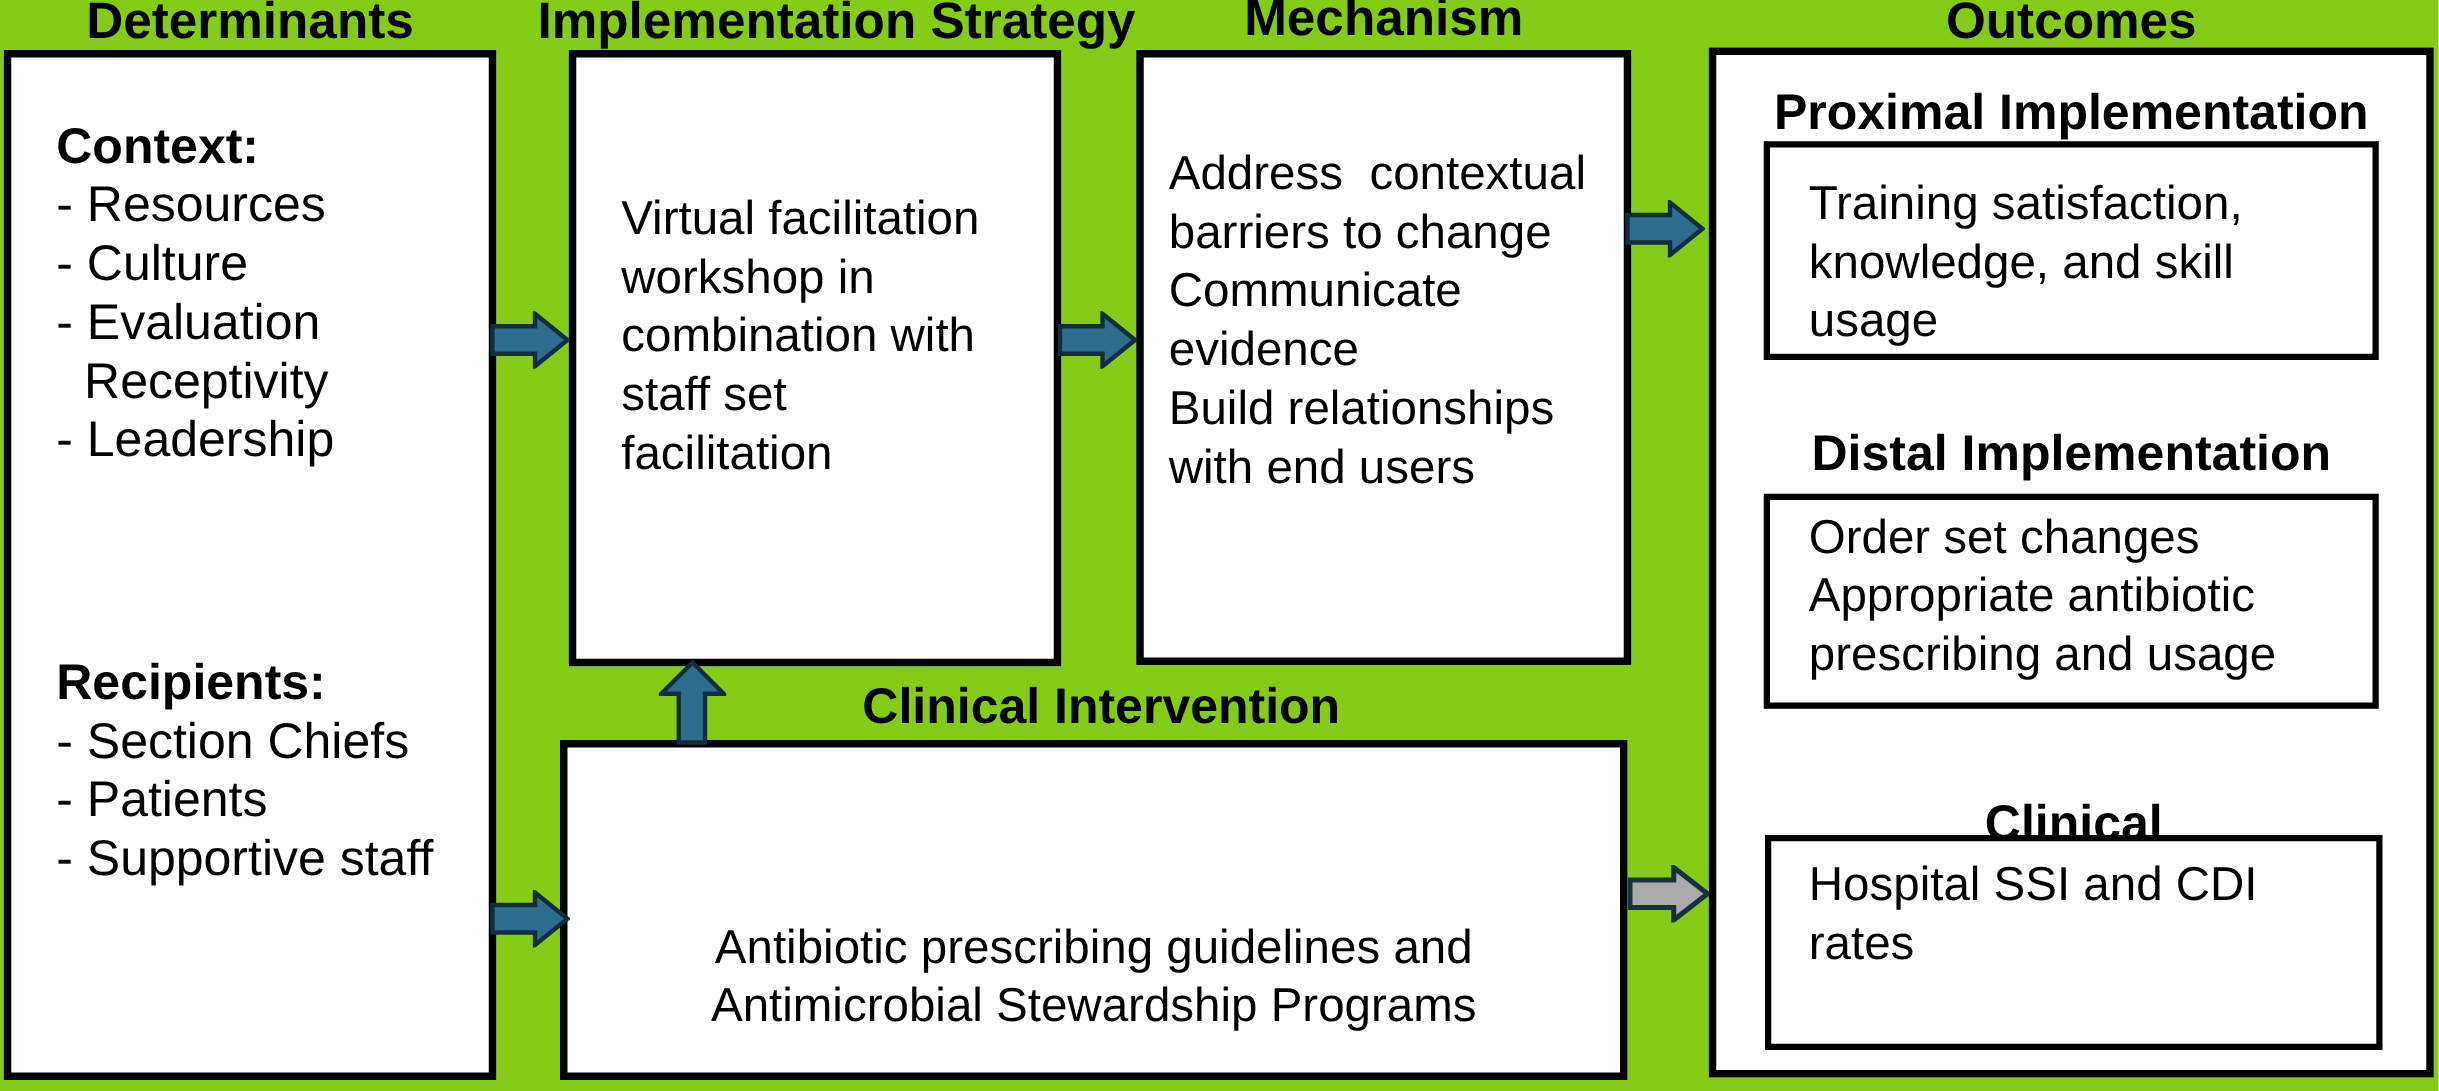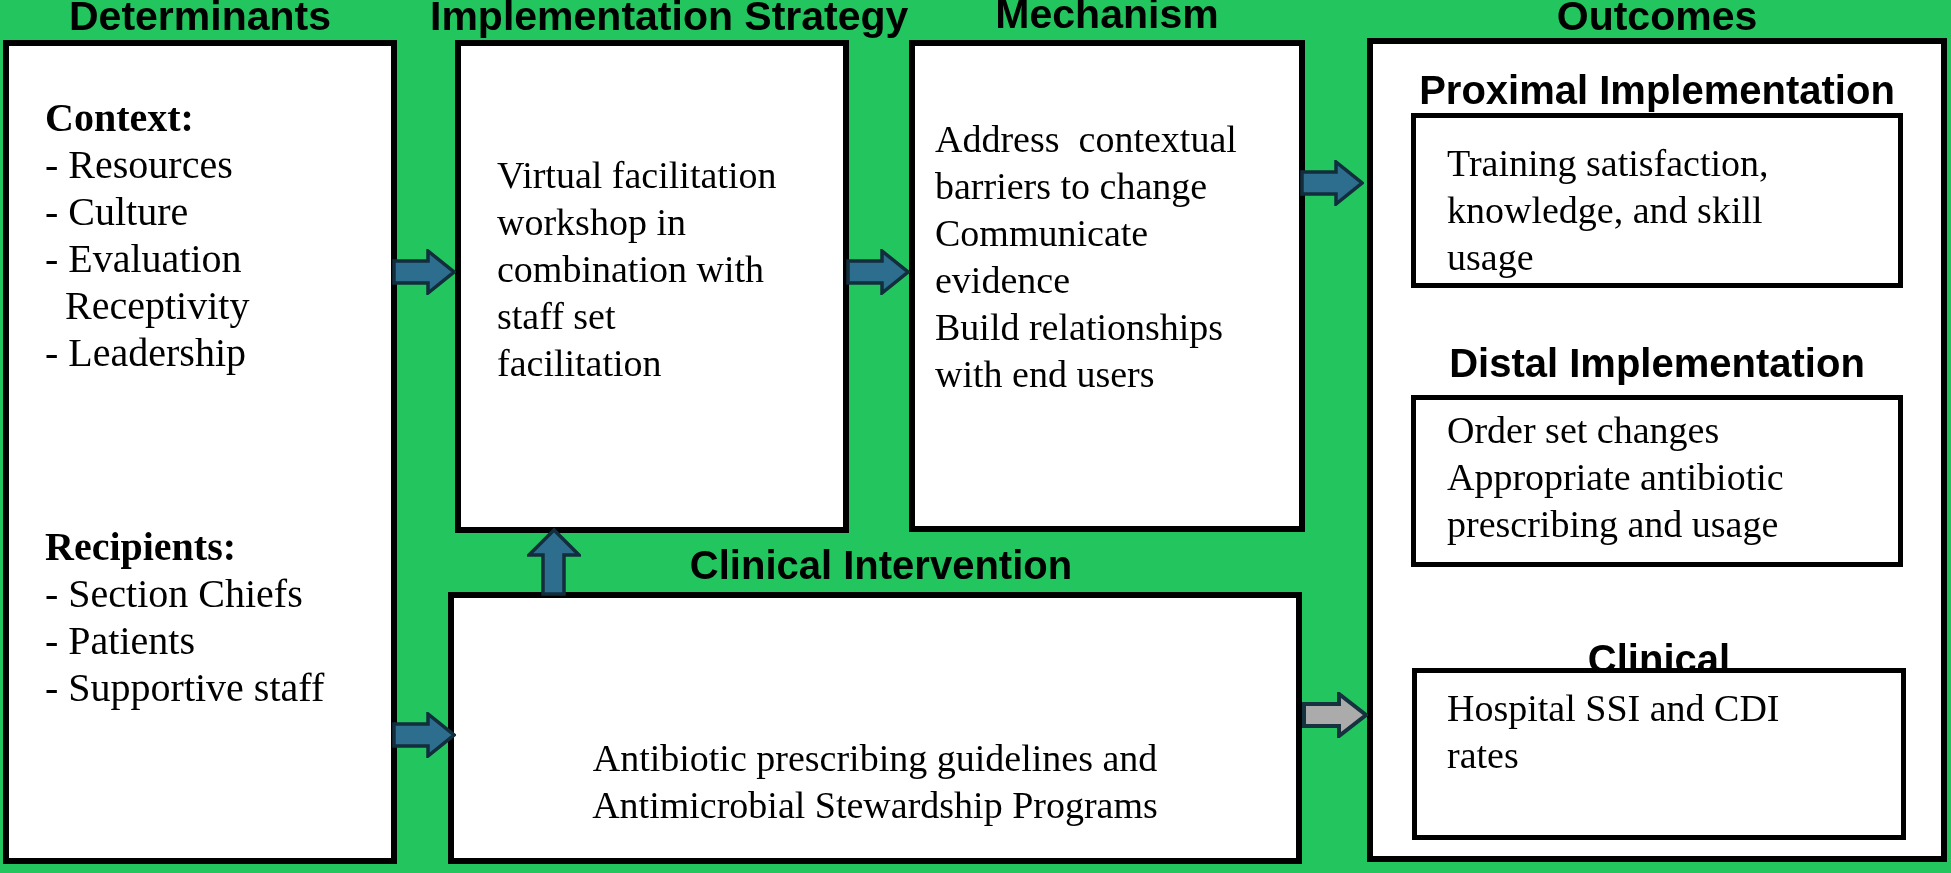--- a/index.html
+++ b/index.html
@@ -1,19 +1,19 @@
 <!DOCTYPE html>
 <html><head>
 <meta charset="utf-8">
 <style>
   html,body{margin:0;padding:0;background:#ffffff;}
   #canvas{
     position:relative;
     width:1951px;height:873px;
-    background:#22c55e;
+    background:#84cc16;
     font-family:"Liberation Sans", sans-serif;
     color:#000000;
     overflow:hidden;
   }
   .box{
     position:absolute;
     background:#ffffff;
     border:6px solid #000000;
     box-sizing:border-box;
   }
@@ -23,21 +23,21 @@
     font-size:41px;font-weight:bold;
     text-align:center;line-height:44px;
     white-space:nowrap;
   }
   .sub-label{
     position:absolute;
     font-size:40px;font-weight:bold;
     text-align:center;line-height:46px;
     white-space:nowrap;
   }
-  .tblock{position:absolute;font-family:Liberation Serif, serif;}
+  .tblock{position:absolute;}
   .tline{
     height:47px;line-height:47px;
     font-size:38px;
     white-space:pre-wrap;
   }
   .det .tline{font-size:40px;}
   .bold{font-weight:bold;}
   .center{text-align:center;margin-top:45px;}
   .arrow{position:absolute;}
   svg{display:block;}

